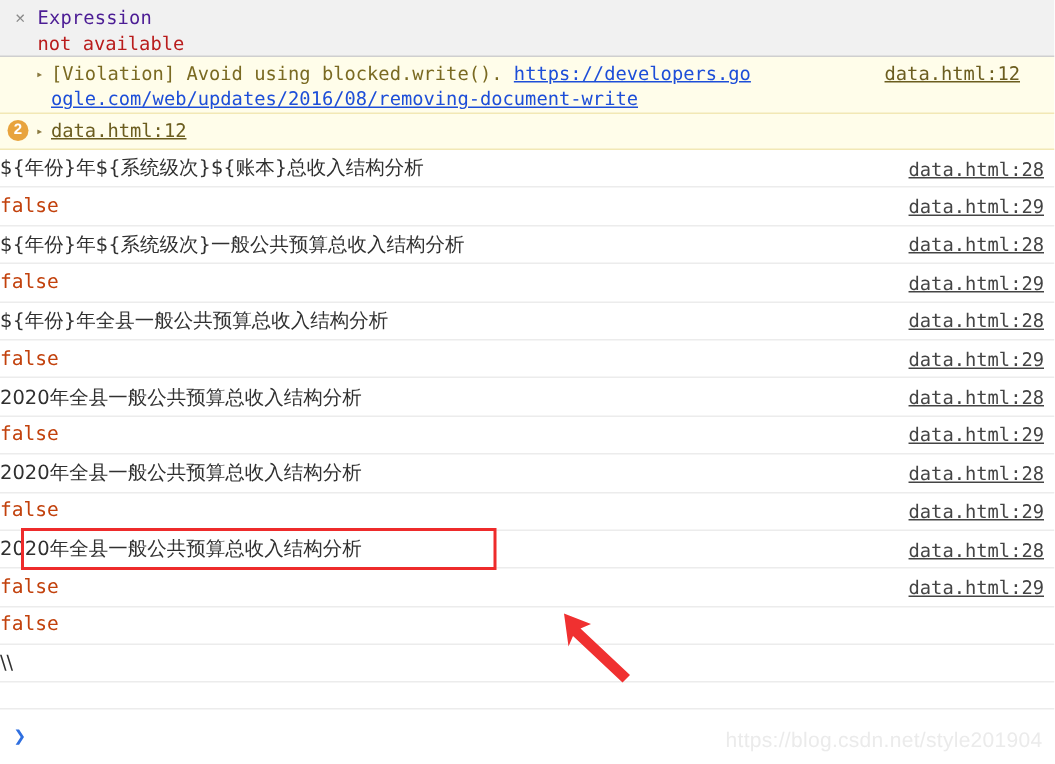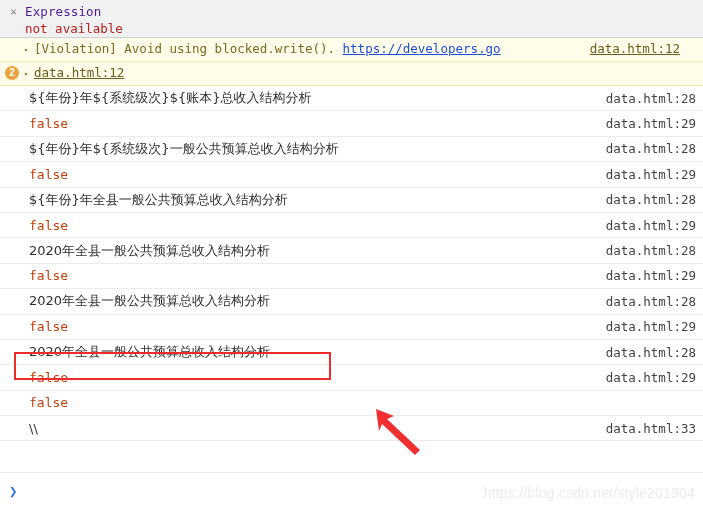--- a/index.html
+++ b/index.html
@@ -131,30 +131,30 @@
   .log-row {
     position: relative;
     display: flex;
     align-items: center;
     height: 25.4px;
     border-bottom: 1px solid #ececec;
     box-sizing: border-box;
   }
   .log-msg {
     flex: 1 1 auto;
-    padding-left: 29px;
     font-size: 13px;
     white-space: nowrap;
     overflow: hidden;
   }
   .log-msg.str   { color: #303030; }
   .log-msg.bool  { color: #c2410c; }
   .log-src {
     flex: 0 0 auto;
     color: #444;
+    text-decoration: underline;
     font-size: 12.5px;
     padding-right: 7px;
     cursor: pointer;
     white-space: nowrap;
   }
 
   
   .hl-box {
     position: absolute;
     border: 2px solid #ee2b2b;
@@ -213,21 +213,21 @@
     <div class="watch-value">not available</div>
   </div>
 
   <div class="warn-block">
 
     <div class="warn-row">
       <div class="badge-col">
         
       </div>
       <span class="disc-tri">▸</span>
-      <span class="warn-text"><span>[Violation] Avoid using blocked.write(). </span><a class="inline-link">https://developers.go</a><br></span>
+      <span class="warn-text"><span>[Violation] Avoid using blocked.write(). </span><a class="inline-link">https://developers.go</a><br><a class="inline-link">ogle.com/web/updates/2016/08/removing-document-write</a></span>
       <span class="src-link">data.html:12</span>
     </div>
 
     <div class="warn-row">
       <div class="badge-col">
         <span class="count-badge">2</span>
       </div>
       <span class="disc-tri">▸</span>
       <span class="src-link">data.html:12</span>
     </div>
@@ -281,21 +281,20 @@
       </div>
       <div class="log-row">
         <span class="log-msg bool">false</span>
         <span class="log-src">data.html:29</span>
       </div>
       <div class="log-row">
         <span class="log-msg bool">false</span>
       </div>
       <div class="log-row">
         <span class="log-msg str" style="font-family: &quot;DejaVu Sans&quot;, &quot;Liberation Sans&quot;, sans-serif;">\\</span>
-        <span class="log-src">data.html:33</span>
       </div>
     </div>
 
   <div class="hl-box" id="hl-box" style="border-color: rgb(238, 43, 43); left: 14px; top: 351.906px; width: 317px; height: 28.3906px;"></div>
 
   <svg class="arrow-svg" id="arrow" width="70" height="60" style="left:368px; top:400px;" viewBox="0 0 70 60">
     <polygon id="arrow-poly" points="8,9 26,16 19,19 52,50 47,55 14,24 11,31" fill="#f03030"></polygon>
   </svg>
 
   <div class="prompt-row">

